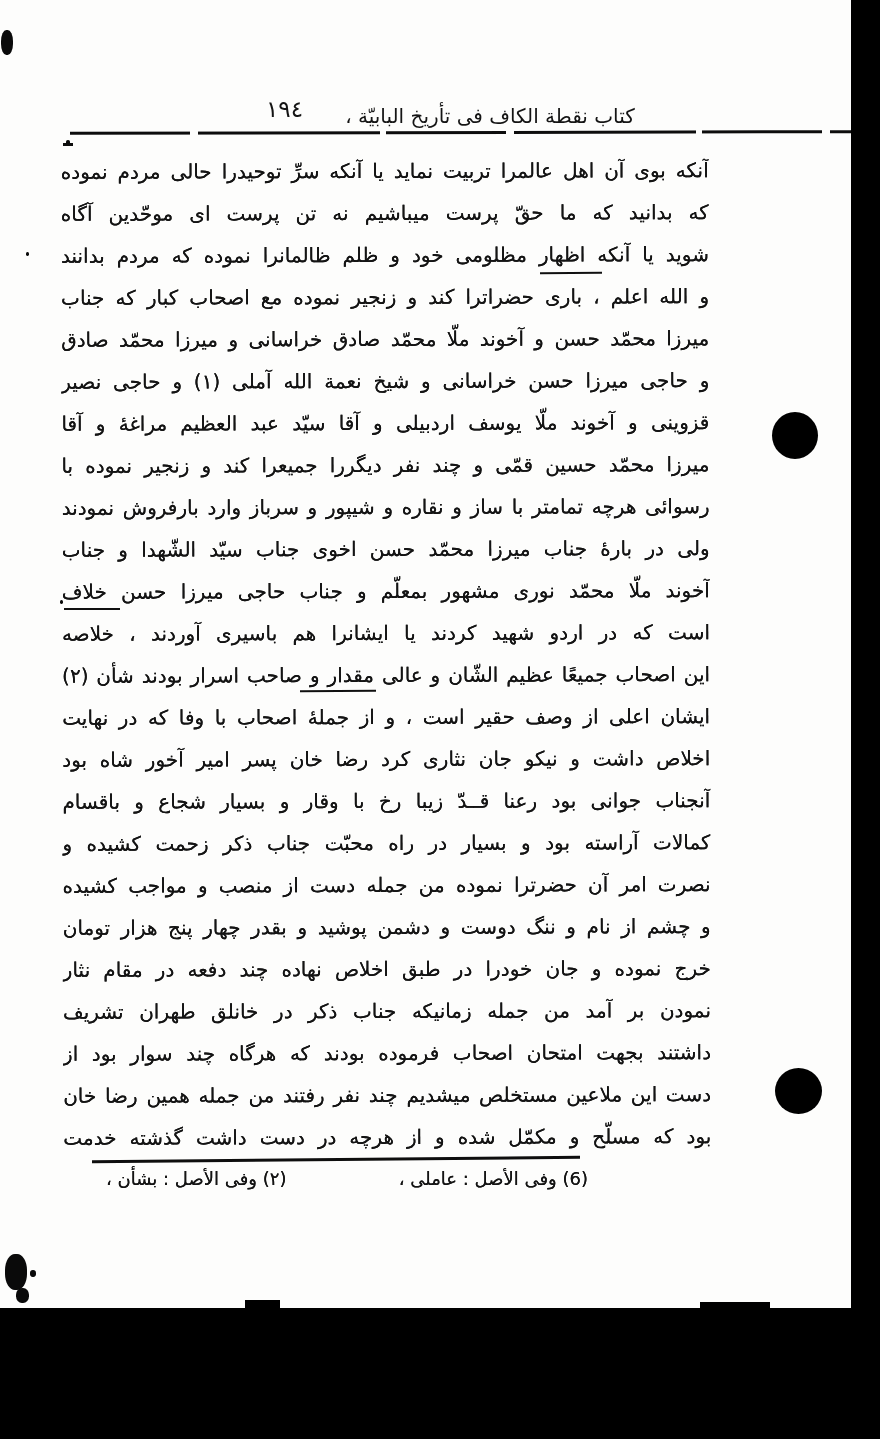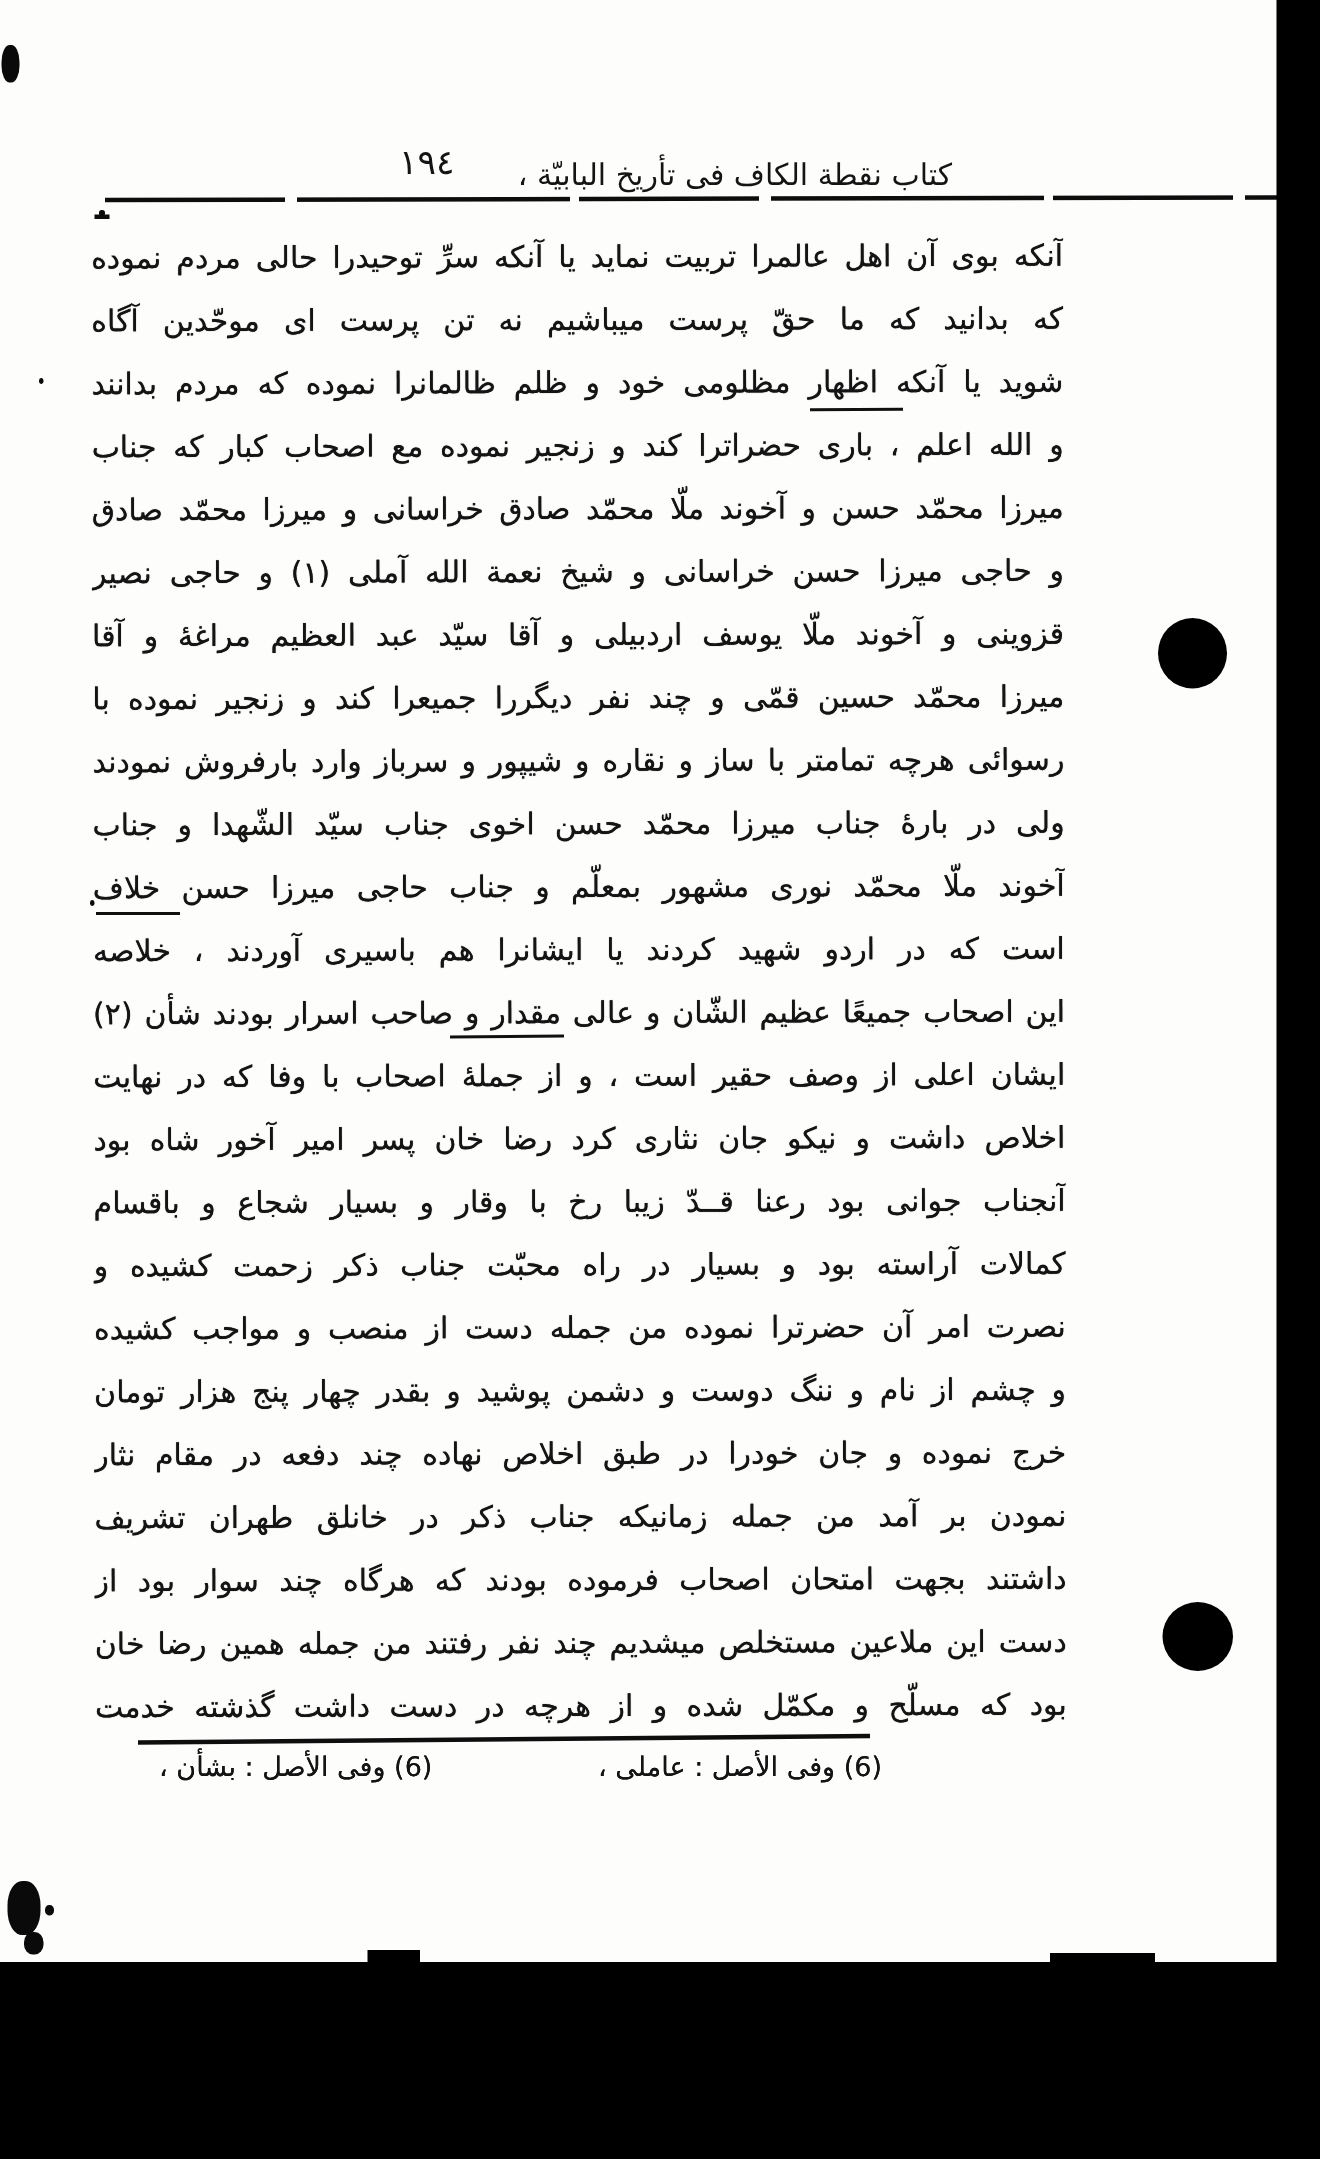--- a/index.html
+++ b/index.html
@@ -98,21 +98,21 @@
     <div class="line"><span>بود که مسلّح و مکمّل شده و از هرچه در دست داشت گذشته خدمت</span></div>
   </div>
 
   <div class="umark u1"></div>
   <div class="umark u2"></div>
   <div class="umark u3"></div>
 
   <div class="footnote-rule"></div>
   <div class="footnotes">
     <span>(6) وفی الأصل : عاملی ،</span>
-    <span>(6) وفی الأصل : بشأن ،</span>
+    <span>(٢) وفی الأصل : بشأن ،</span>
   </div>
 
   <div class="hole hole1"></div>
   <div class="hole hole2"></div>
   <div class="band-right"></div>
   <div class="band-bottom"></div>
   <div class="bump" style="left:245px; top:1300px; width:35px; height:10px;"></div>
   <div class="bump" style="left:700px; top:1302px; width:70px; height:8px;"></div>
   <div class="speck" style="left:1px; top:30px; width:12px; height:25px;"></div>
   <div class="speck" style="left:5px; top:1254px; width:22px; height:36px;"></div>

